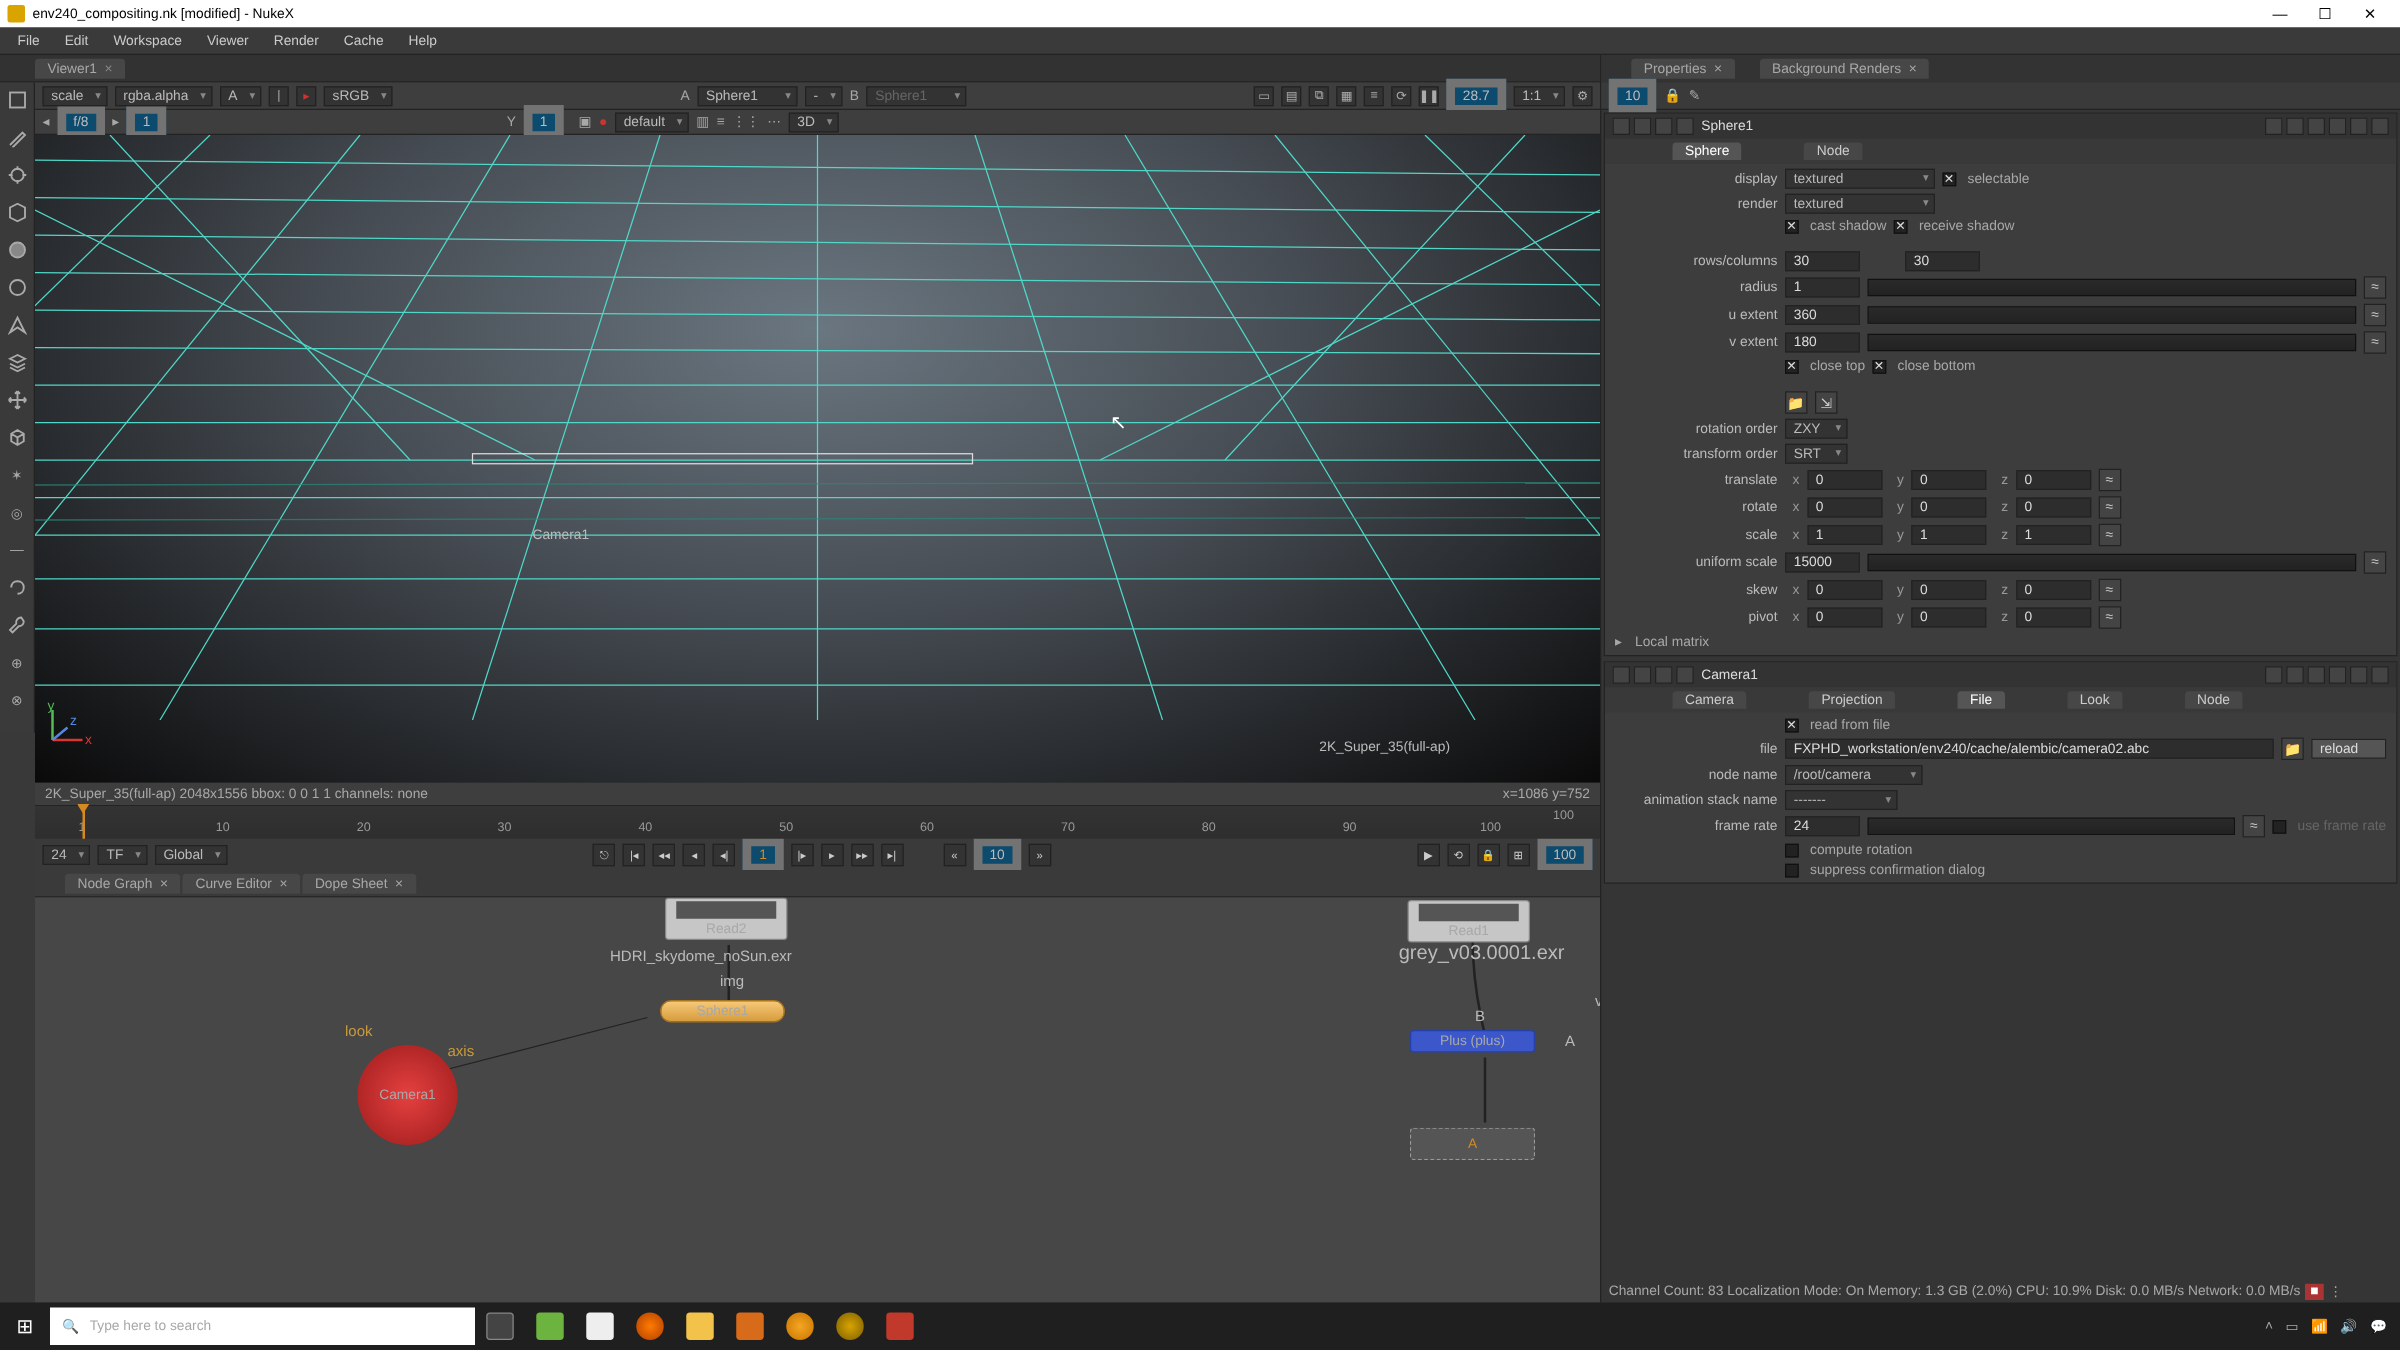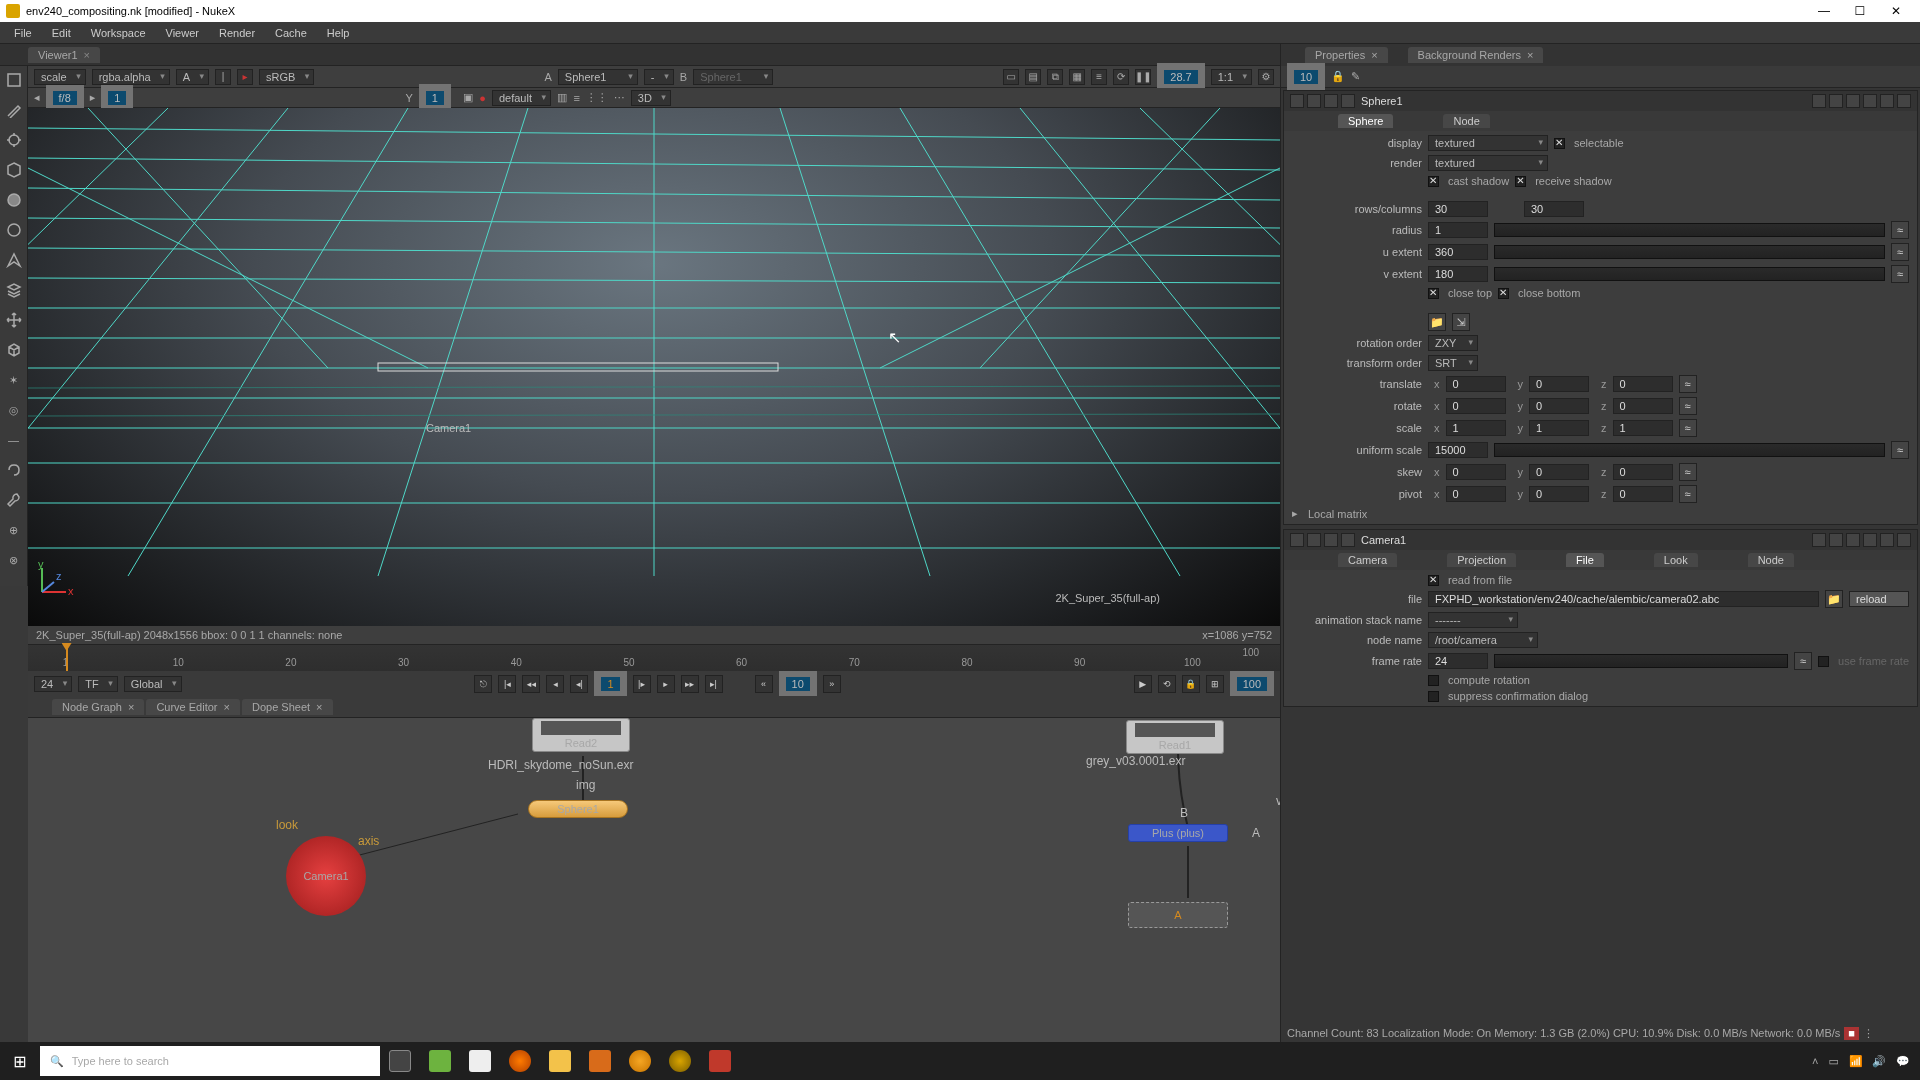--- a/index.html
+++ b/index.html
@@ -379,21 +379,21 @@
     <div class="ng-text" style="left:248px;top:100px">look</div>
     <div class="ng-text" style="left:330px;top:116px">axis</div>
     <div class="node node-camera" style="left:258px;top:118px">
       <span>Camera1</span>
     </div>
 
     <div class="node node-read" style="left:1098px;top:2px">
       <div class="thumb"></div>
       <span>Read1</span>
     </div>
-    <div class="ng-text" style="left:1058px;top:36px;color:#bbb;font-size:12px">grey_v03.0001.exr</div>
+    <div class="ng-text" style="left:1091px;top:36px;color:#bbb;font-size:16px">grey_v03.0001.exr</div>
 
     <div class="ng-text" style="left:1152px;top:88px;color:#bbb">B</div>
     <div class="node node-plus" style="left:1100px;top:106px">
       <span>Plus (plus)</span>
     </div>
     <div class="ng-text" style="left:1224px;top:108px;color:#bbb">A</div>
     <div class="ng-text" style="left:1248px;top:76px;color:#bbb">vol</div>
 
     <div class="node node-viewer" style="left:1100px;top:184px">
       <span style="color:#d58a1f">A</span>
@@ -597,26 +597,26 @@
           <span class="chk on"></span>
           <span>read from file</span>
         </div>
       <div class="row">
           <span class="lbl">file</span>
           <div class="val" style="flex:1;white-space:nowrap;overflow:hidden">FXPHD_workstation/env240/cache/alembic/camera02.abc</div>
           <div class="ibtn">📁</div>
           <div class="val" style="background:#555">reload</div>
         </div>
       <div class="row">
+          <span class="lbl">node name</span>
+          <div class="dd" style="min-width:110px">/root/camera</div>
+        </div>
+      <div class="row">
           <span class="lbl">animation stack name</span>
           <div class="dd" style="min-width:90px">-------</div>
-        </div>
-      <div class="row">
-          <span class="lbl">node name</span>
-          <div class="dd" style="min-width:110px">/root/camera</div>
         </div>
       <div class="row">
           <span class="lbl">frame rate</span>
           <div class="val">24</div>
           <div class="slider"></div>
           <div class="ibtn">≈</div>
           <span class="chk"></span>
           <span style="color:#666">use frame rate</span>
         </div>
       <div class="row">

